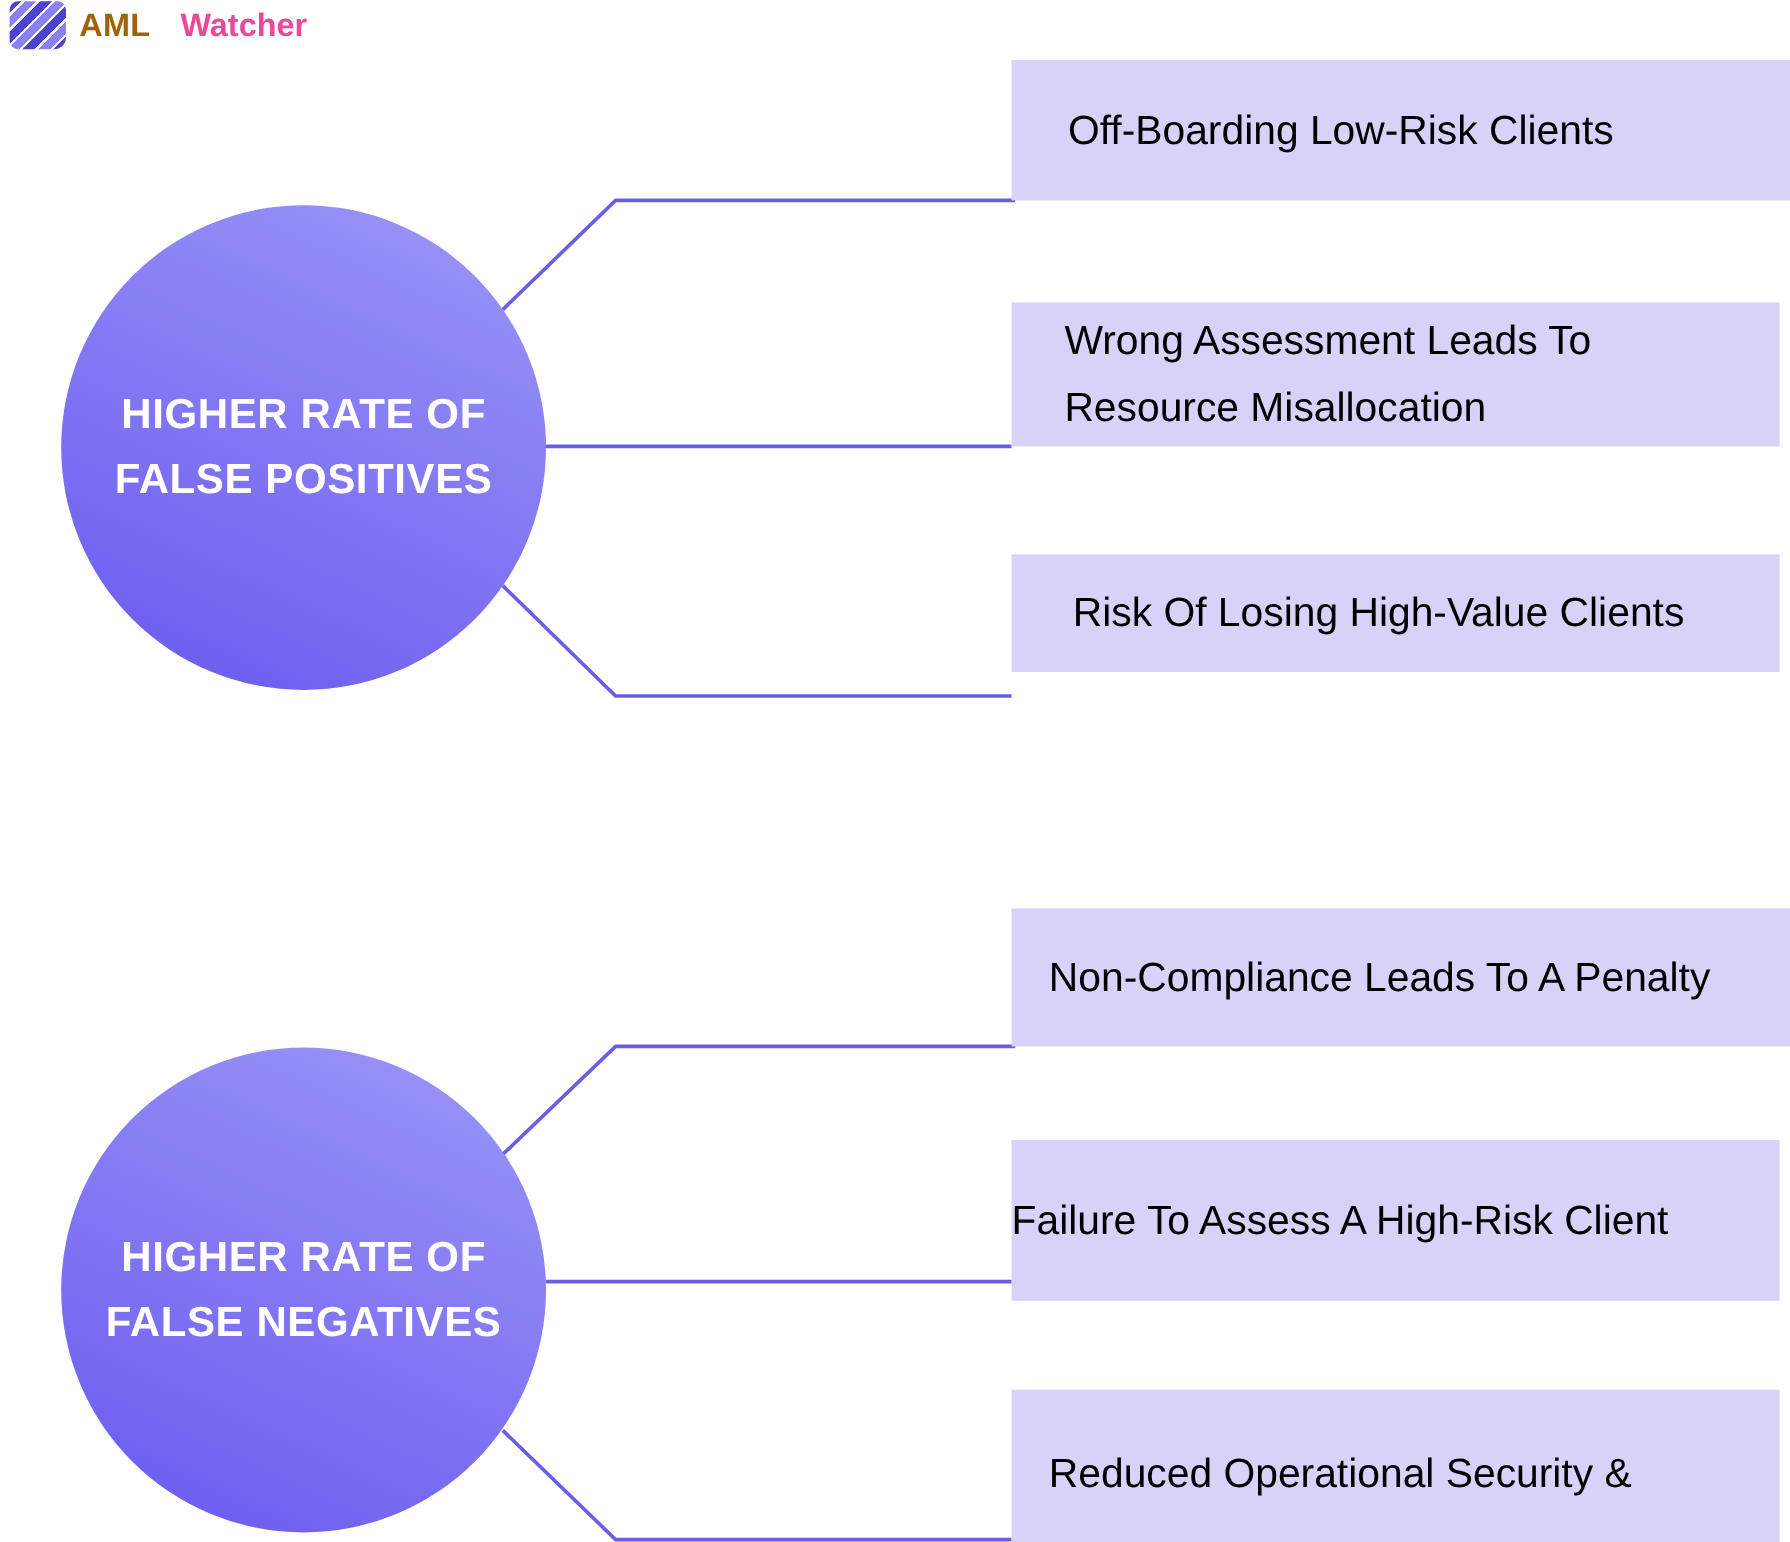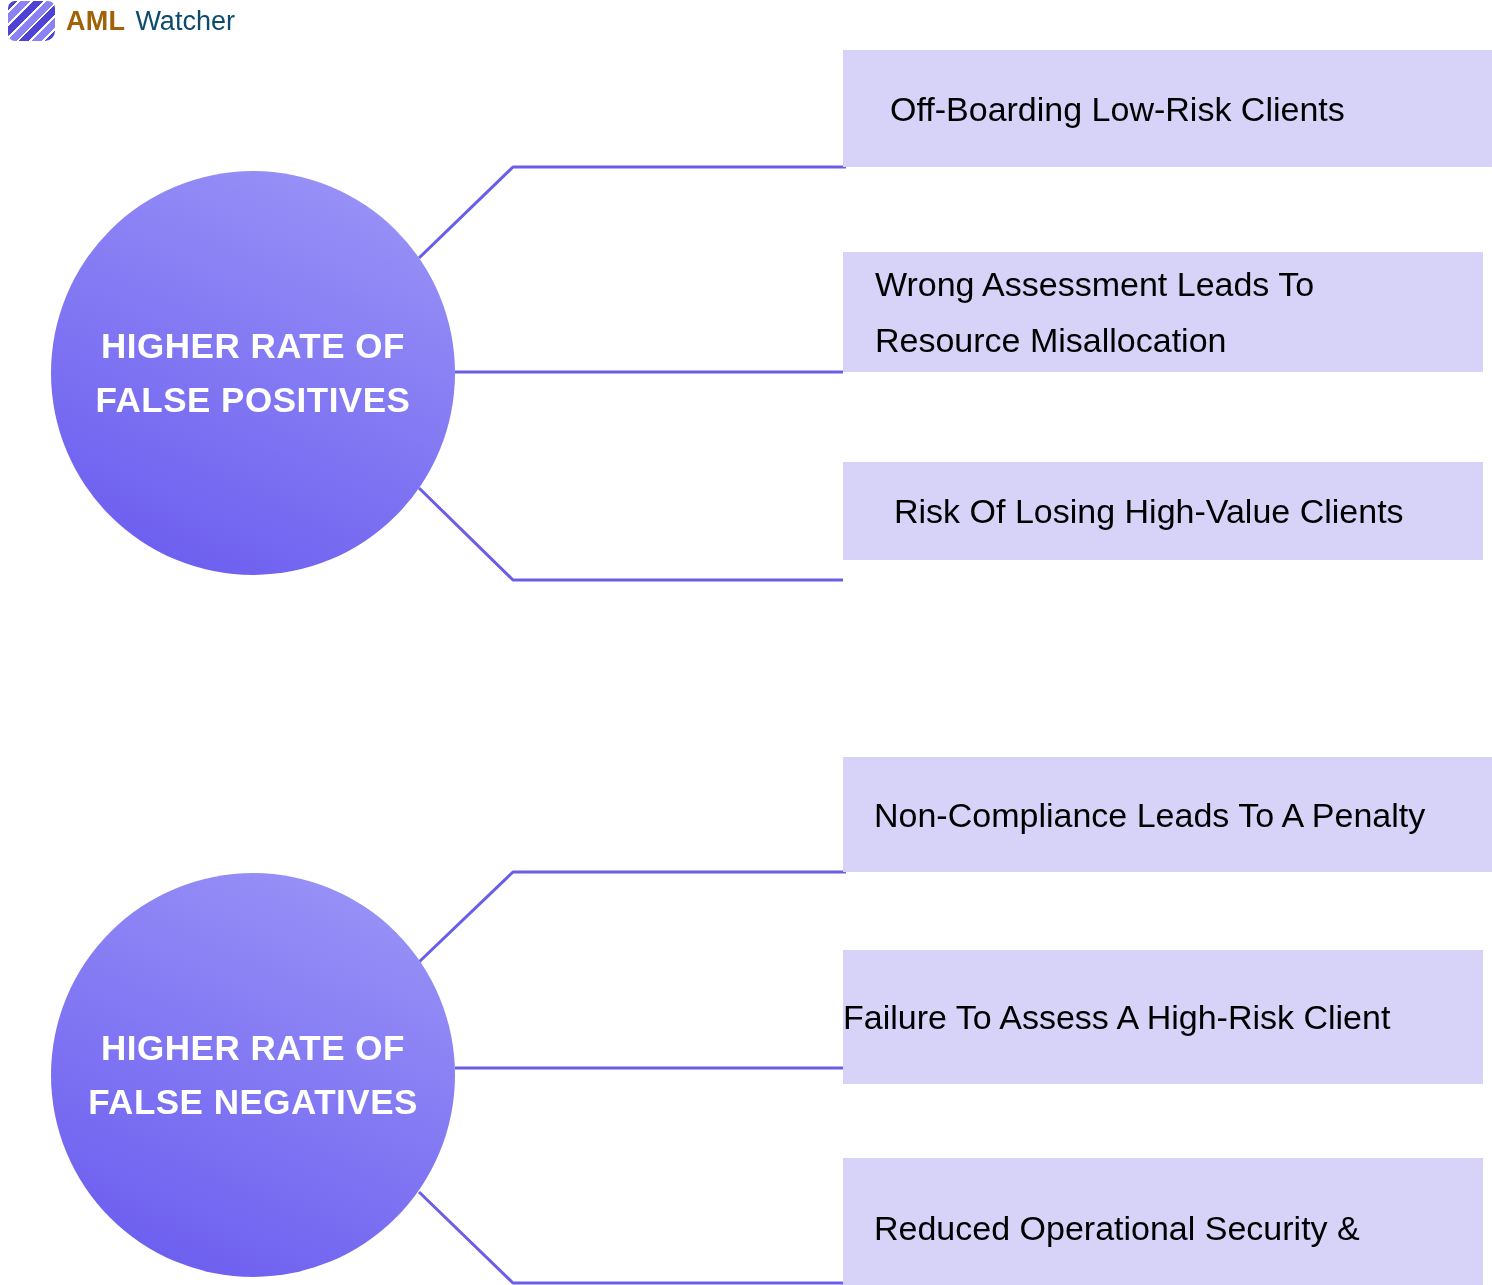--- a/index.html
+++ b/index.html
@@ -20,21 +20,21 @@
     width:47px;height:40px;
     border-radius:7px 7px 10px 7px;
     background:repeating-linear-gradient(135deg,
       #4f43d6 0 7px,
       #ffffff 7px 9px,
       #8b83f4 9px 16px,
       #ffffff 16px 18px);
   }
   .logo-text{font-size:27px;line-height:40px;white-space:nowrap;}
   .logo-bold{font-weight:700;color:#a16207;letter-spacing:.3px;}
-  .logo-regular{font-weight:400;color:#0c4a6e;margin-left:10px;}
+  .logo-regular{font-weight:700;color:#ec4899;margin-left:25px;}
 
   
   .connectors{position:absolute;left:0;top:0;z-index:1;}
   .connectors path{stroke:#6a5ee9;stroke-width:3;fill:none;stroke-linejoin:round;stroke-linecap:butt;}
 
   
   .hub{
     position:absolute;left:51px;
     width:404px;height:404px;border-radius:50%;
     background:linear-gradient(205deg,#9a95f7 4%,#6a5bef 96%);
@@ -55,21 +55,21 @@
     display:flex;flex-direction:column;justify-content:center;
     z-index:2;
     box-sizing:border-box;
   }
   .leaf-line{
     color:#000000;font-size:34px;line-height:56px;white-space:nowrap;
   }
   .leaf-line:empty{display:none;}
 
   .box1{top:50px;  height:117px;width:649px;padding-left:47px;}
-  .box2{top:252px; height:120px;width:640px;padding-left:32px;}
+  .box2{top:252px; height:120px;width:640px;padding-left:44px;}
   .box3{top:462px; height:98px;width:640px;padding-left:51px;}
   .box4{top:757px; height:115px;width:649px;padding-left:31px;}
   .box5{top:950px; height:134px;width:640px;}
   .box6{top:1158px;height:140px;width:640px;padding-left:31px;}
 </style>
 </head>
 <body>
 
 <div class="logo">
   <div class="logo-icon"></div>

